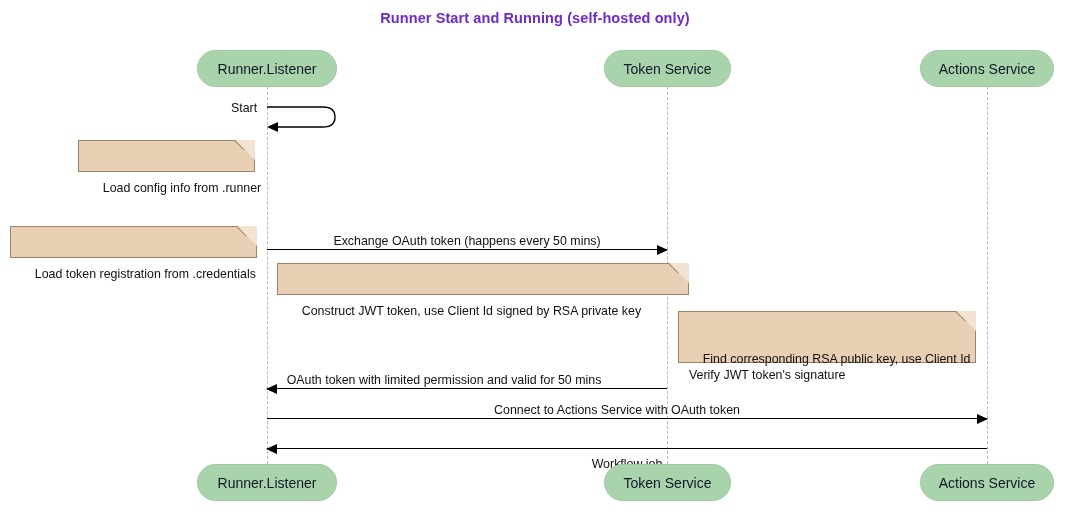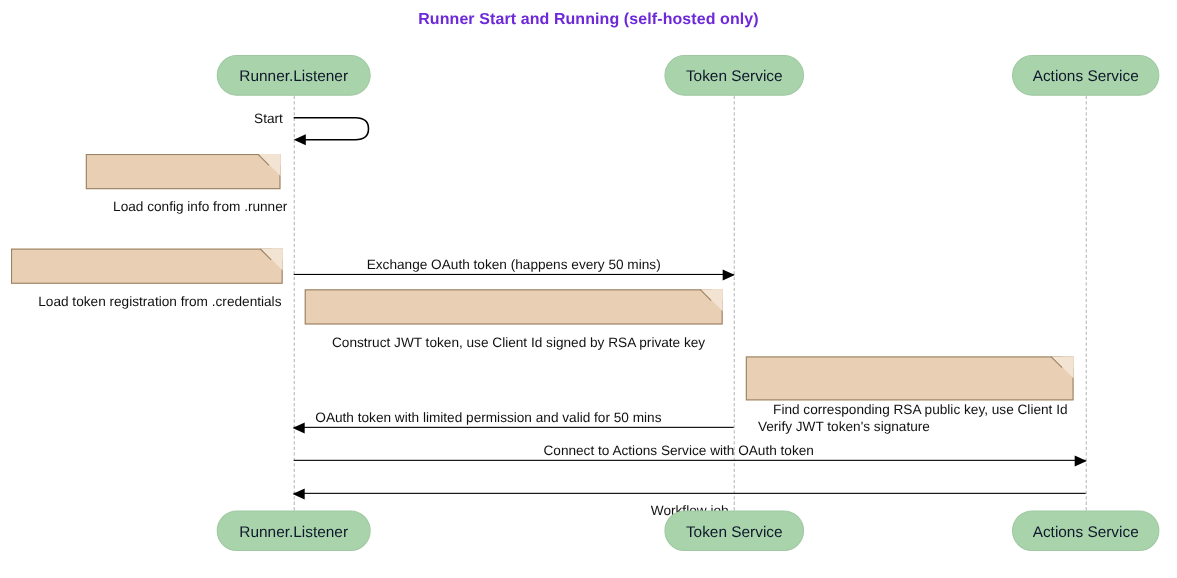--- a/index.html
+++ b/index.html
@@ -173,26 +173,26 @@
   <div class="note" style="left:10px; top:186px; width:247px; height:32px;margin-top:40px;">
     <span class="fold"></span>
     <span>Load token registration from .credentials</span>
   </div>
 
   <div class="msg-label" style="left:467px; top:234px;text-align:right;">Exchange OAuth token (happens every 50 mins)</div>
   <div class="msg" style="left:267px; top:249px; width:400px;">
     <span class="arrowhead right"></span>
   </div>
 
-  <div class="note" style="left:277px; top:263px; width:380px; height:32px;">
+  <div class="note" style="left:277px; top:263px; width:412px; height:32px;">
     <span class="fold"></span>
     <span>Construct JWT token, use Client Id signed by RSA private key</span>
   </div>
 
-  <div class="note" style="left:678px; top:324px; width:298px; height:40px;">
+  <div class="note" style="left:678px; top:311px; width:298px; height:52px;">
     <span class="fold"></span>
     <span>Find corresponding RSA public key, use Client Id
 Verify JWT token's signature</span>
   </div>
 
   <div class="msg-label" style="left:444px; top:373px;">OAuth token with limited permission and valid for 50 mins</div>
   <div class="msg" style="left:267px; top:388px; width:400px;">
     <span class="arrowhead left"></span>
   </div>
 

